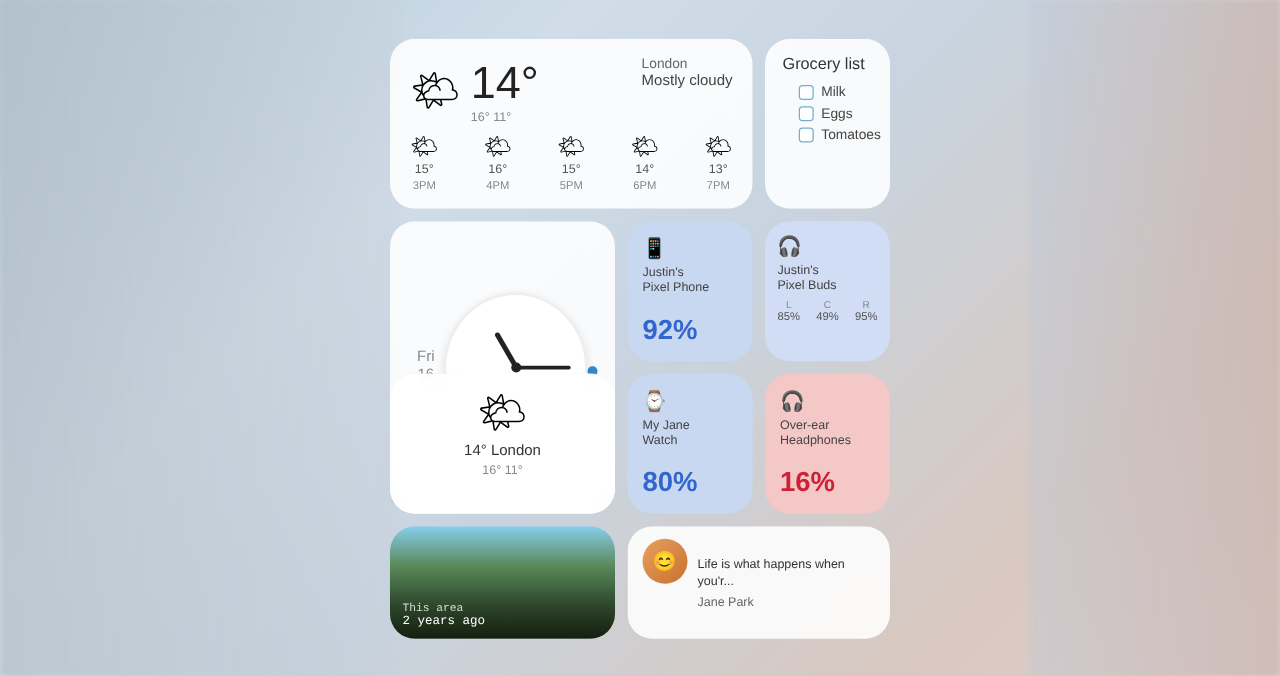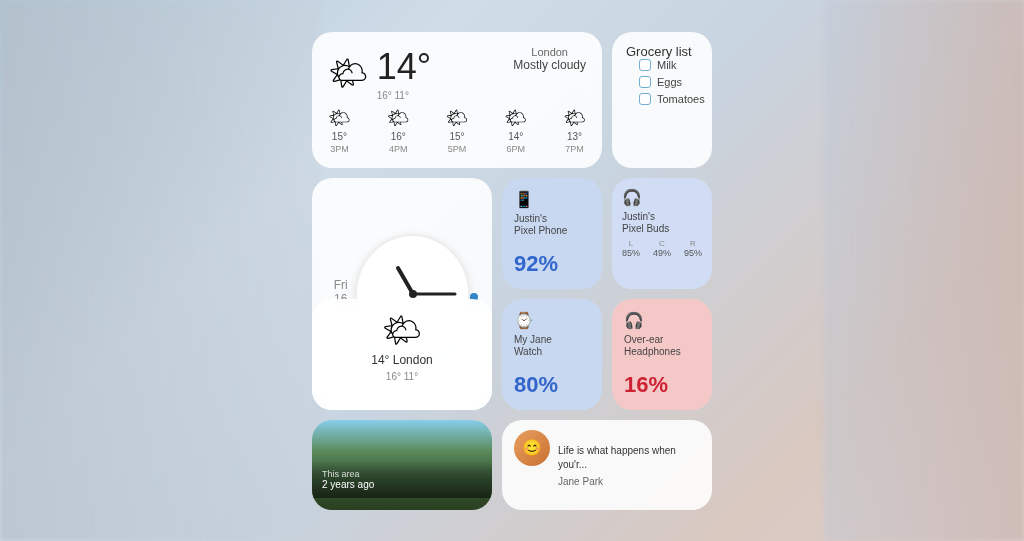--- a/index.html
+++ b/index.html
@@ -141,36 +141,36 @@
 
     
     .weather-top {
       display: flex;
       justify-content: space-between;
       align-items: flex-start;
       margin-bottom: 6px;
     }
     .weather-left { display: flex; align-items: center; gap: 8px; }
     .weather-temp-big { font-size: 36px; font-weight: 300; color: #222; }
-    .weather-location { font-size: 11px; color: #666; text-align: center; }
+    .weather-location { font-size: 11px; color: #666; text-align: left; }
     .weather-condition { font-size: 12px; color: #444; text-align: right; }
     .weather-minmax { font-size: 10px; color: #888; margin-top: 2px; }
     .weather-forecast {
       display: flex;
       justify-content: space-between;
       margin-top: 6px;
     }
     .forecast-item { display: flex; flex-direction: column; align-items: center; gap: 2px; }
     .forecast-time { font-size: 9px; color: #888; }
     .forecast-temp { font-size: 10px; color: #555; }
     .sun-icon { font-size: 18px; }
     .sun-icon-big { font-size: 32px; }
 
     
-    .grocery-title { font-size: 13px; font-weight: 500; color: #333; margin-bottom: 0; }
+    .grocery-title { font-size: 13px; font-weight: 500; color: #333; margin-bottom: 10px; }
     .grocery-item { display: flex; align-items: center; gap: 6px; margin-bottom: 5px; font-size: 11px; color: #444; padding-left: 13px; }
     .grocery-checkbox {
       width: 12px; height: 12px;
       border: 1.5px solid #70b0d0;
       border-radius: 3px;
       flex-shrink: 0;
       background: white;
     }
 
     
@@ -225,23 +225,24 @@
     .device-icon { font-size: 16px; }
     .device-percent-red { color: #cc2233; }
 
     .buds-row { display: flex; justify-content: space-between; margin-top: 4px; }
     .bud-val { display: flex; flex-direction: column; align-items: center; font-size: 9px; color: #555; }
     .bud-label { font-size: 8px; color: #888; }
 
     
     .photo-overlay {
       position: absolute;
-      bottom: 12px; left: 0; right: 0;
+      bottom: 0; left: 0; right: 0;
       background: linear-gradient(transparent, rgba(0,0,0,0.5));
       padding: 8px 10px;
+      font-family: Liberation Mono, monospace;
     }
     .photo-label { font-size: 9px; color: rgba(255,255,255,0.8); }
     .photo-time { font-size: 10px; color: white; font-weight: 500; }
     .photo-trees {
       width: 100%; height: 100%;
       background: linear-gradient(180deg, #87CEEB 0%, #5a8a5a 35%, #3a5a3a 60%, #2a4020 100%);
     }
 
     
     .social-avatar {

